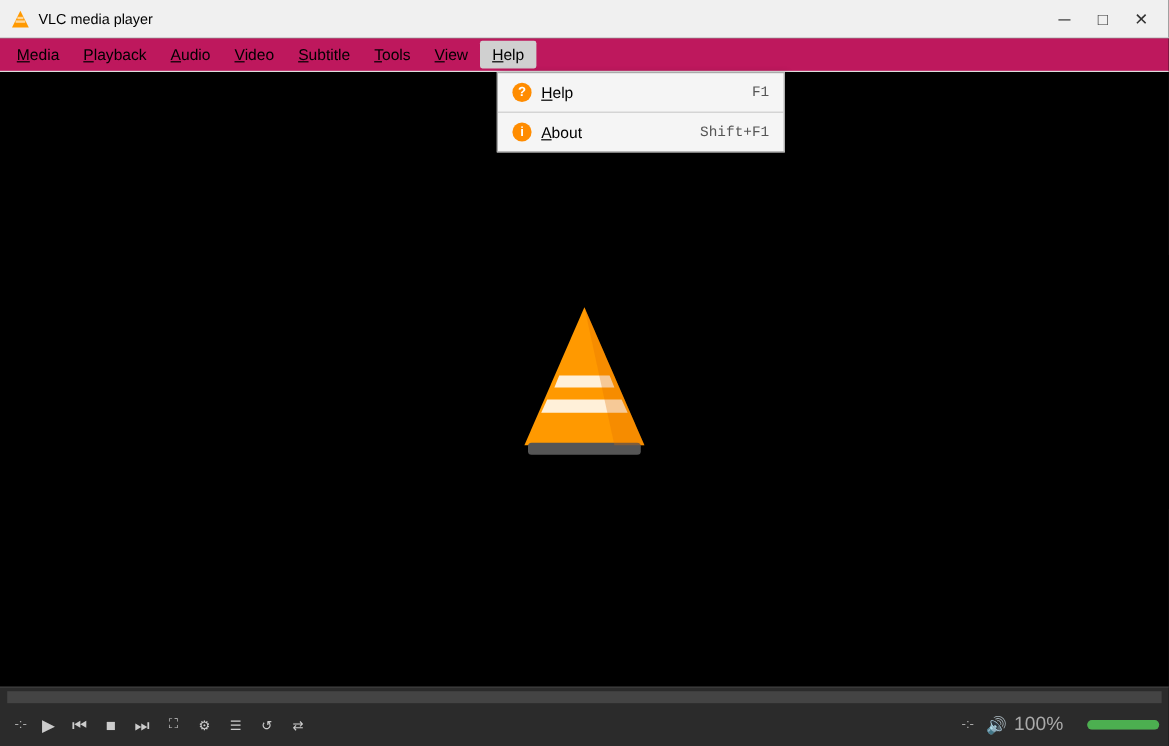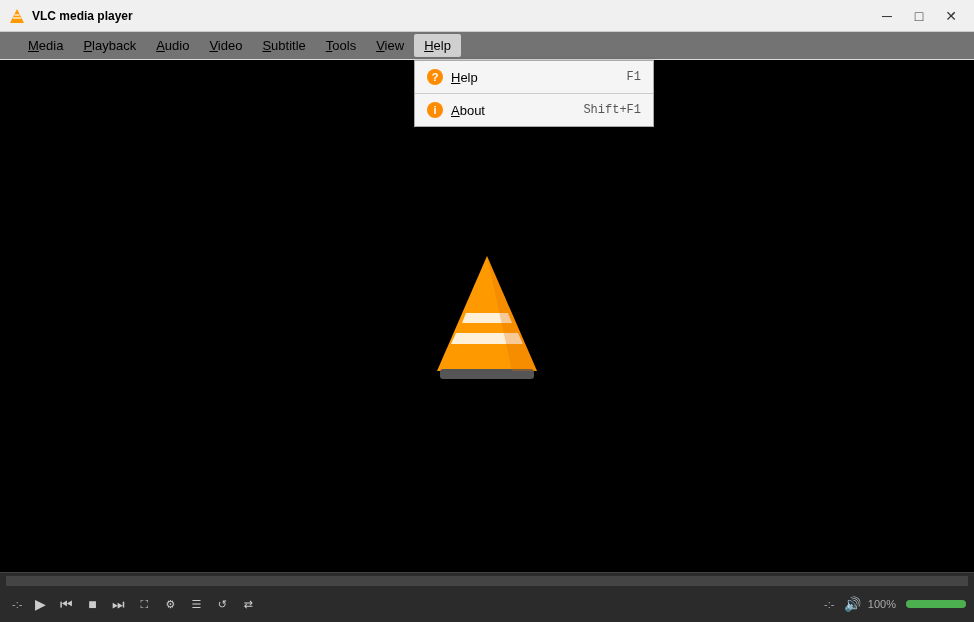--- a/index.html
+++ b/index.html
@@ -24,21 +24,20 @@
     }
     .title-bar-icon {
       width: 18px;
       height: 18px;
       margin-right: 6px;
     }
     .title-bar-text {
       flex: 1;
       font-size: 12px;
       color: #000;
-      font-weight: bold;
     }
     .title-bar-controls {
       display: flex;
       gap: 2px;
     }
     .title-btn {
       width: 30px;
       height: 22px;
       border: none;
       background: transparent;
@@ -48,23 +47,23 @@
       justify-content: center;
       font-size: 14px;
       color: #333;
       border-radius: 2px;
     }
 
     
     .menu-bar {
       display: flex;
       align-items: center;
-      background: #737373;
+      background: #be185d;
       height: 28px;
-      padding: 0 18px;
+      padding: 0 4px;
       border-bottom: 1px solid #ddd;
       position: relative;
     }
     .menu-item {
       padding: 4px 10px;
       cursor: pointer;
       color: #000;
       font-size: 13px;
       border-radius: 2px;
       position: relative;
@@ -189,23 +188,23 @@
       position: relative;
     }
     .volume-fill {
       height: 100%;
       background: #4caf50;
       border-radius: 4px;
       width: 100%;
     }
     .volume-label {
       color: #aaa;
-      font-size: 11px;
+      font-size: 16px;
       margin-left: 4px;
-      margin-right: 4px;
+      margin-right: 14px;
     }
   </style>
 </head>
 <body>
 
 <div class="title-bar">
   <div class="title-bar-icon">
     
     <svg viewBox="0 0 18 18" xmlns="http://www.w3.org/2000/svg">
       <polygon points="9,2 16,16 2,16" fill="#f90"></polygon>

